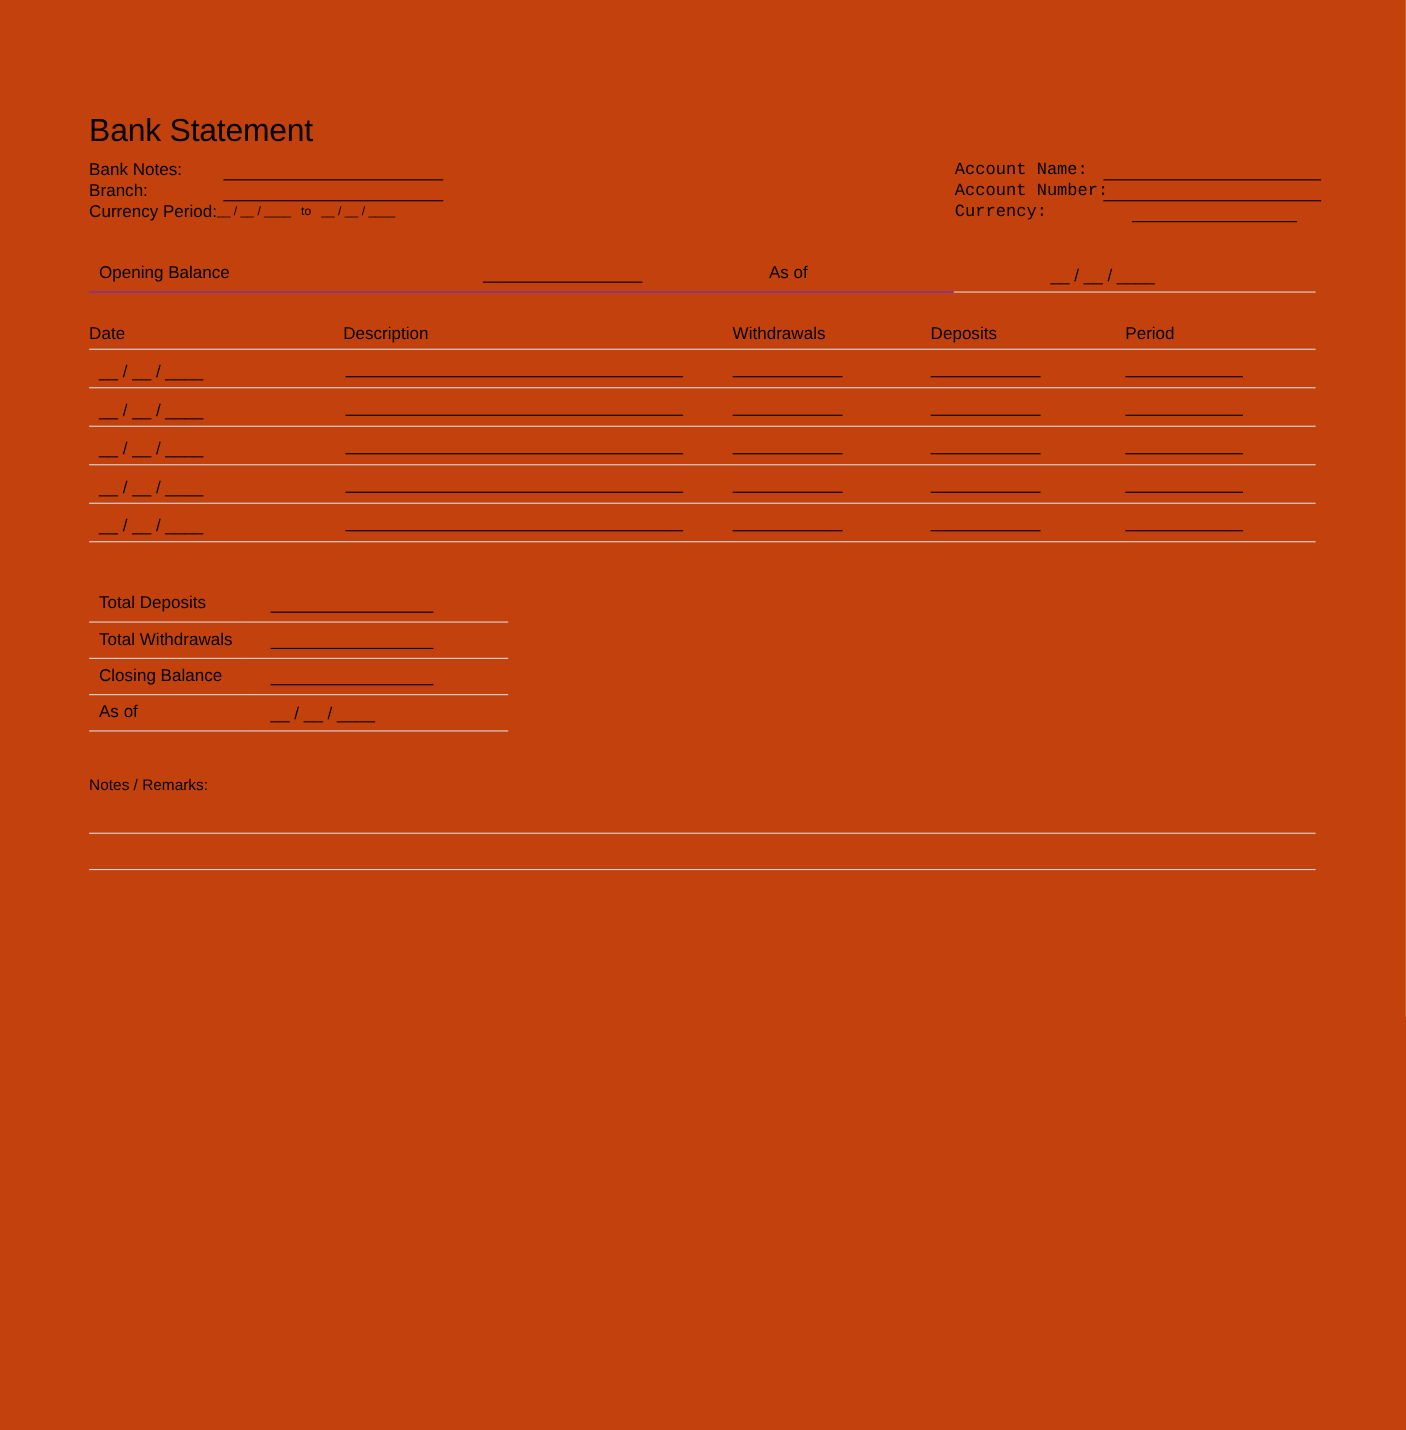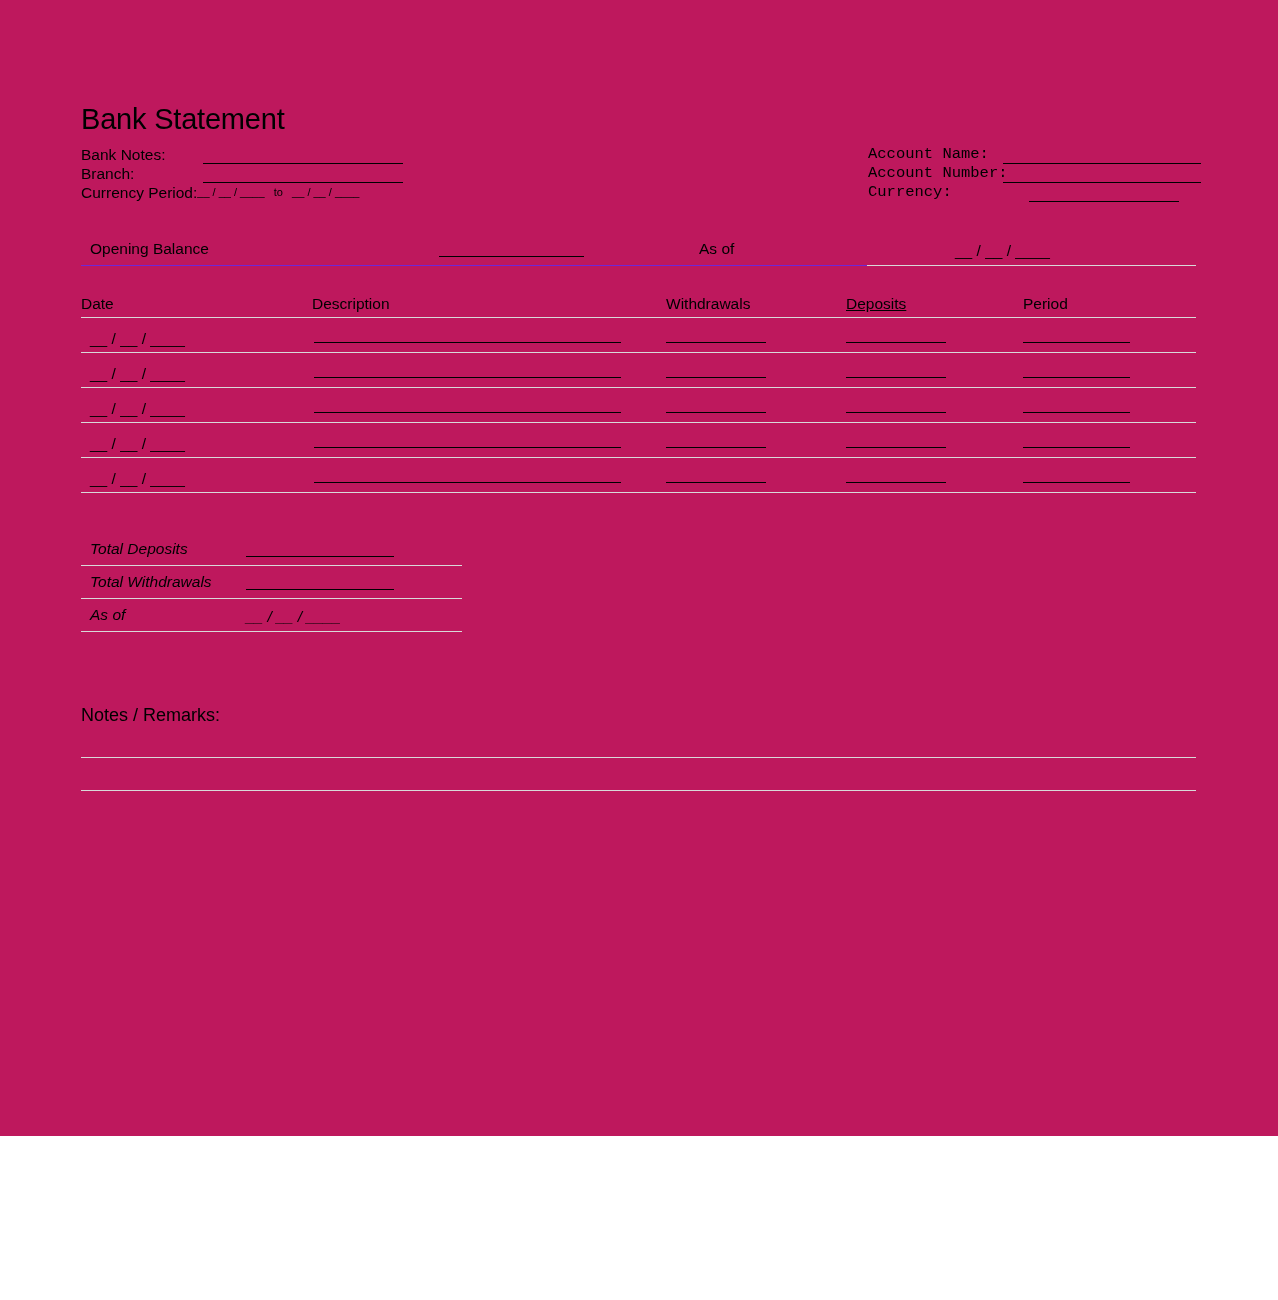--- a/index.html
+++ b/index.html
@@ -14,22 +14,22 @@
     font-family: "Liberation Sans", sans-serif;
     color: #000000;
     position: relative;
     overflow: hidden;
   }
 
   .page {
     position: absolute;
     left: 0; top: 0;
     width: 1278px;
-    height: 1136px;
-    background: #be185d;
+    height: 1300px;
+    background: #c2410c;
   }
 
   
   .doc-title {
     position: absolute;
     left: 81px;
     top: 102px;
     font-size: 29px;
     font-weight: 400;
     letter-spacing: -0.2px;
@@ -138,21 +138,21 @@
     display: flex;
     height: 35px;
     align-items: flex-end;
     border-bottom: 1px solid #d9d9d9;
   }
   .txn-row > div { position: relative; height: 35px; }
 
   .col-date    { width: 231px; }
   .col-desc    { width: 354px; }
   .col-withdr  { width: 180px; }
-  .col-dep     { width: 177px; text-decoration: underline; }
+  .col-dep     { width: 177px; }
   .col-bal     { width: 173px; }
 
   .cell-date-text {
     position: absolute;
     left: 9px;
     bottom: 4px;
     font-size: 15.5px;
     white-space: pre;
   }
   .cell-rule {
@@ -171,21 +171,20 @@
     position: absolute;
     left: 81px;
     top: 533px;
     width: 381px;
     font-size: 15.5px;
   }
   .sum-row {
     display: flex;
     height: 33px;
     align-items: flex-start;
-    font-style: italic;
   }
   .sum-label {
     width: 138px;
     border-bottom: 1px solid #d9d9d9;
     height: 33px;
     position: relative;
   }
   .sum-label span {
     position: absolute;
     left: 9px;
@@ -211,21 +210,21 @@
     left: 27px;
     bottom: 5px;
     white-space: pre;
   }
 
   
   .notes-label {
     position: absolute;
     left: 81px;
     top: 705px;
-    font-size: 18px;
+    font-size: 14px;
     white-space: nowrap;
   }
   .notes-rule {
     position: absolute;
     left: 81px;
     width: 1115px;
     border-bottom: 1px solid #d9d9d9;
     height: 1px;
   }
   .notes-rule-1 { top: 757px; }
@@ -411,20 +410,28 @@
 
     <div class="sum-row">
       <div class="sum-label">
         <span>Total Withdrawals</span>
       </div>
       <div class="sum-value">
         <span class="sum-rule"></span>
       </div>
     </div>
 
+    <div class="sum-row">
+      <div class="sum-label">
+        <span>Closing Balance</span>
+      </div>
+      <div class="sum-value">
+        <span class="sum-rule"></span>
+      </div>
+    </div>
 
     <div class="sum-row">
       <div class="sum-label">
         <span>As of</span>
       </div>
       <div class="sum-value">
         <span class="sum-date">__ / __ / ____</span>
       </div>
     </div>
 

